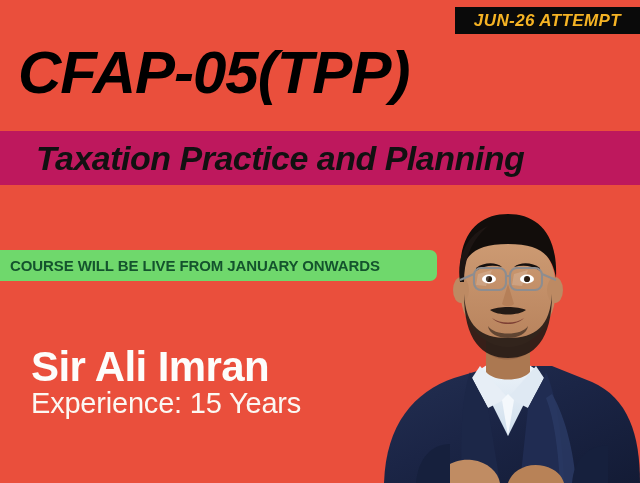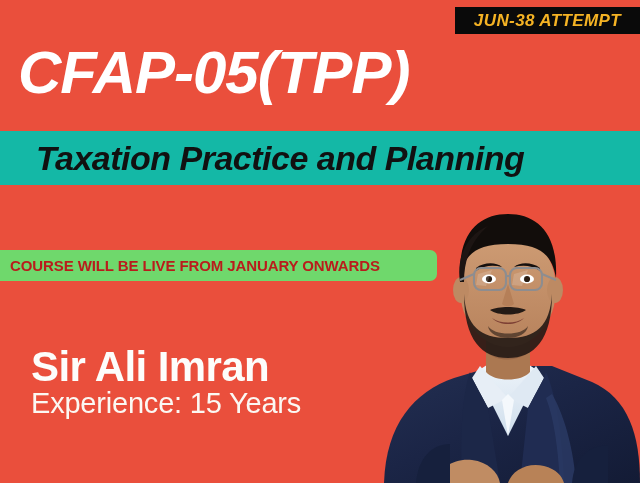--- a/index.html
+++ b/index.html
@@ -38,38 +38,38 @@
     letter-spacing: 0.4px;
     white-space: nowrap;
     font-family: "Liberation Sans", sans-serif;
   }
 
   
   .course-code {
     position: absolute;
     left: 18px;
     top: 40px;
-    color: #ffffff;
+    color: #000000;
     font-size: 60px;
     line-height: 66px;
     font-weight: bold;
     font-style: italic;
     letter-spacing: -1px;
     white-space: nowrap;
     z-index: 5;
   }
 
   
   .subtitle-band {
     position: absolute;
     left: 0;
     top: 131px;
     width: 640px;
     height: 54px;
-    background: #14b8a6;
+    background: #be185d;
     display: flex;
     align-items: center;
     z-index: 5;
   }
   .subtitle-text {
     margin-left: 36px;
     color: #111111;
     font-size: 34px;
     font-weight: bold;
     font-style: italic;
@@ -85,21 +85,21 @@
     width: 443px;
     height: 31px;
     background: #6fd86c;
     border-radius: 0 7px 7px 0;
     display: flex;
     align-items: center;
     z-index: 6;
   }
   .live-banner-label {
     margin-left: 16px;
-    color: #b91c1c;
+    color: #14532d;
     font-size: 15px;
     font-weight: bold;
     letter-spacing: -0.1px;
     white-space: nowrap;
   }
 
   
   .instructor-name {
     position: absolute;
     left: 31px;
@@ -225,21 +225,21 @@
         <path d="M60 297 C62 282 78 272 96 274 C112 276 122 286 124 297 Z" fill="#c08c63"></path>
         <path d="M132 297 C136 284 152 276 168 280 C180 283 186 290 188 297 Z" fill="#b88257"></path>
 
         <path d="M40 297 C42 272 56 258 74 258 L74 297 Z" fill="#16203d"></path>
         <path d="M196 297 C198 272 214 258 232 260 L232 297 Z" fill="#16203d"></path>
       </g>
     </svg>
   </div>
 
   <div class="attempt-badge">
-    <span class="attempt-badge-label">JUN-38 ATTEMPT</span>
+    <span class="attempt-badge-label">JUN-26 ATTEMPT</span>
   </div>
 
   <div class="course-code">CFAP-05(TPP)</div>
 
   <div class="subtitle-band">
     <span class="subtitle-text">Taxation Practice and Planning</span>
   </div>
 
   <div class="live-banner">
     <span class="live-banner-label">COURSE WILL BE LIVE  FROM JANUARY ONWARDS</span>

